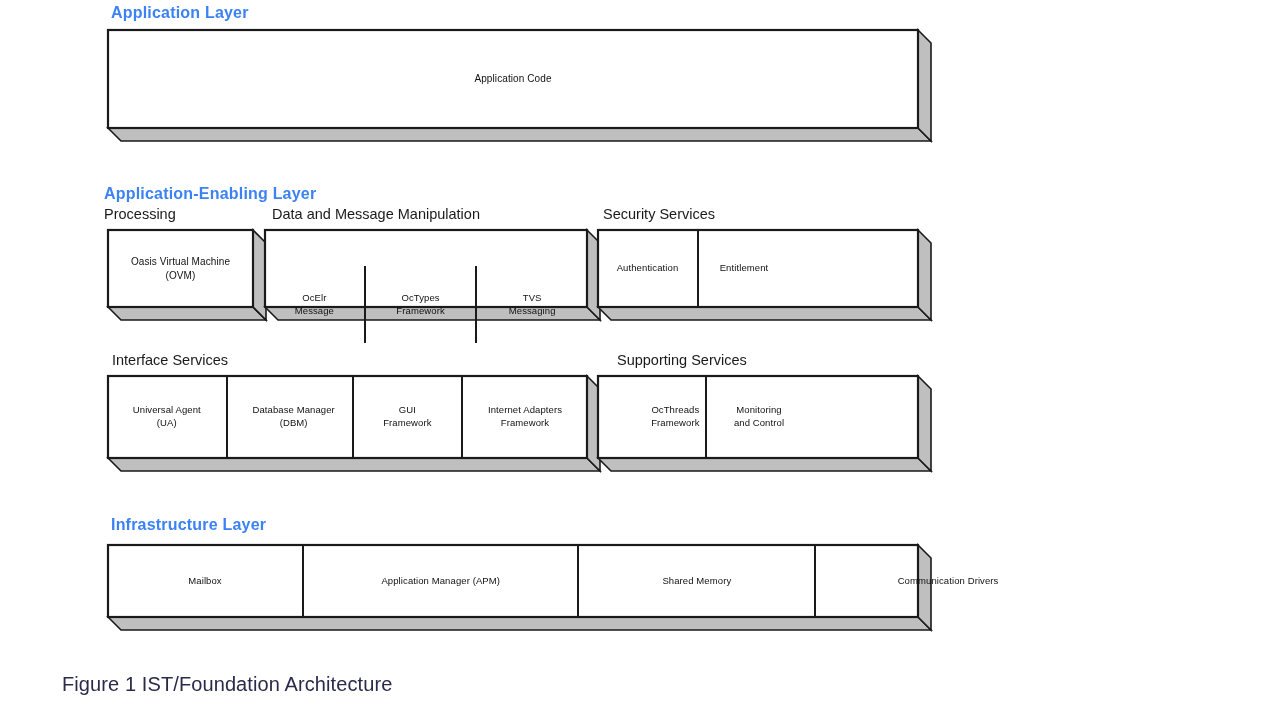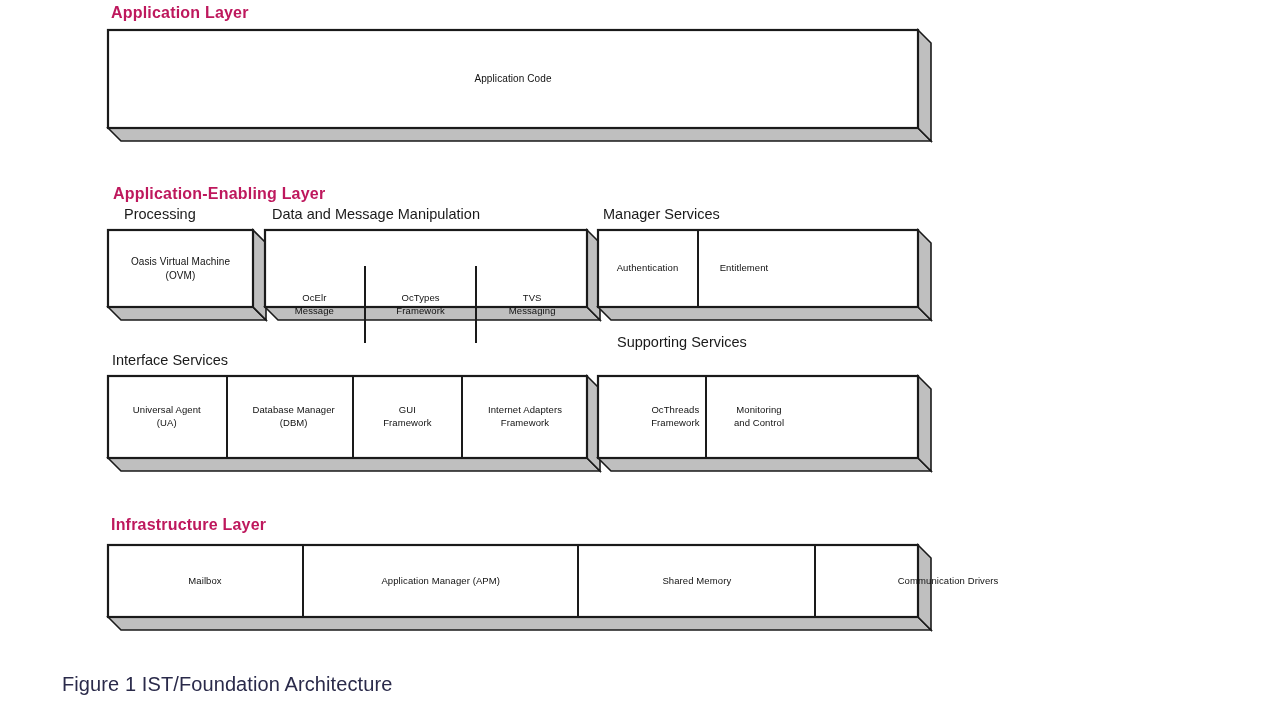--- a/index.html
+++ b/index.html
@@ -22,21 +22,21 @@
     width: 1280px;
     height: 720px;
   }
 
   
   .layer-title {
     position: absolute;
     font-size: 16px;
     font-weight: bold;
     letter-spacing: 0.2px;
-    color: #be185d;
+    color: #3b82f6;
     white-space: nowrap;
   }
 
   
   .group-title {
     position: absolute;
     font-size: 14.5px;
     font-weight: normal;
     color: #1a1a1a;
     white-space: nowrap;
@@ -111,27 +111,27 @@
           <rect x="0" y="0" width="810" height="98" fill="#ffffff" stroke="#1a1a1a" stroke-width="2.2"></rect>
         </svg>
       </div>
       <div class="cells" style="width: 810px;">
         <div class="cell" style="flex: 0 0 100%;">
           <div class="cell-label big">Application Code</div>
         </div>
       </div>
     </div>
 
-  <div class="layer-title" style="left:113px; top:185px;">Application-Enabling Layer</div>
-
-  <div class="group-title" style="left:124px; top:206px;">Processing</div>
+  <div class="layer-title" style="left:104px; top:185px;">Application-Enabling Layer</div>
+
+  <div class="group-title" style="left:104px; top:206px;">Processing</div>
 
   <div class="group-title" style="left:272px; top:206px;">Data and Message Manipulation</div>
 
-  <div class="group-title" style="left:603px; top:206px;">Manager Services</div>
+  <div class="group-title" style="left:603px; top:206px;">Security Services</div>
 
   <div class="block-group" id="g-processing" style="left:108px; top:230px; width:145px; height:77px;">
       <div class="faces">
         <svg width="162" height="94" style="position: absolute; left: 0px; top: 0px;">
           <polygon points="0,77 13,90 158,90 145,77" fill="#bfbfbf" stroke="#1a1a1a" stroke-width="1.6" stroke-linejoin="miter"></polygon>
           <polygon points="145,0 158,13 158,90 145,77" fill="#bfbfbf" stroke="#1a1a1a" stroke-width="1.6" stroke-linejoin="miter"></polygon>
           <rect x="0" y="0" width="145" height="77" fill="#ffffff" stroke="#1a1a1a" stroke-width="2.2"></rect>
         </svg>
       </div>
       <div class="cells" style="width: 145px;">
@@ -179,21 +179,21 @@
           <div class="cell-label">Authentication</div>
         </div>
         <div class="cell" style="flex: 0 0 31.5254%;">
           <div class="cell-label">Entitlement</div>
         </div>
       </div>
     </div>
 
   <div class="group-title" style="left:112px; top:352px;">Interface Services</div>
 
-  <div class="group-title" style="left:617px; top:334px;">Supporting Services</div>
+  <div class="group-title" style="left:617px; top:352px;">Supporting Services</div>
 
   <div class="block-group" id="g-interface" style="left:108px; top:376px; width:572px; height:82px;border-radius:23px;">
       <div class="faces">
         <svg width="496" height="99" style="position: absolute; left: 0px; top: 0px;">
           <polygon points="0,82 13,95 492,95 479,82" fill="#bfbfbf" stroke="#1a1a1a" stroke-width="1.6" stroke-linejoin="miter"></polygon>
           <polygon points="479,0 492,13 492,95 479,82" fill="#bfbfbf" stroke="#1a1a1a" stroke-width="1.6" stroke-linejoin="miter"></polygon>
           <rect x="0" y="0" width="479" height="82" fill="#ffffff" stroke="#1a1a1a" stroke-width="2.2"></rect>
         </svg>
       </div>
       <div class="cells" style="width: 479px;">

